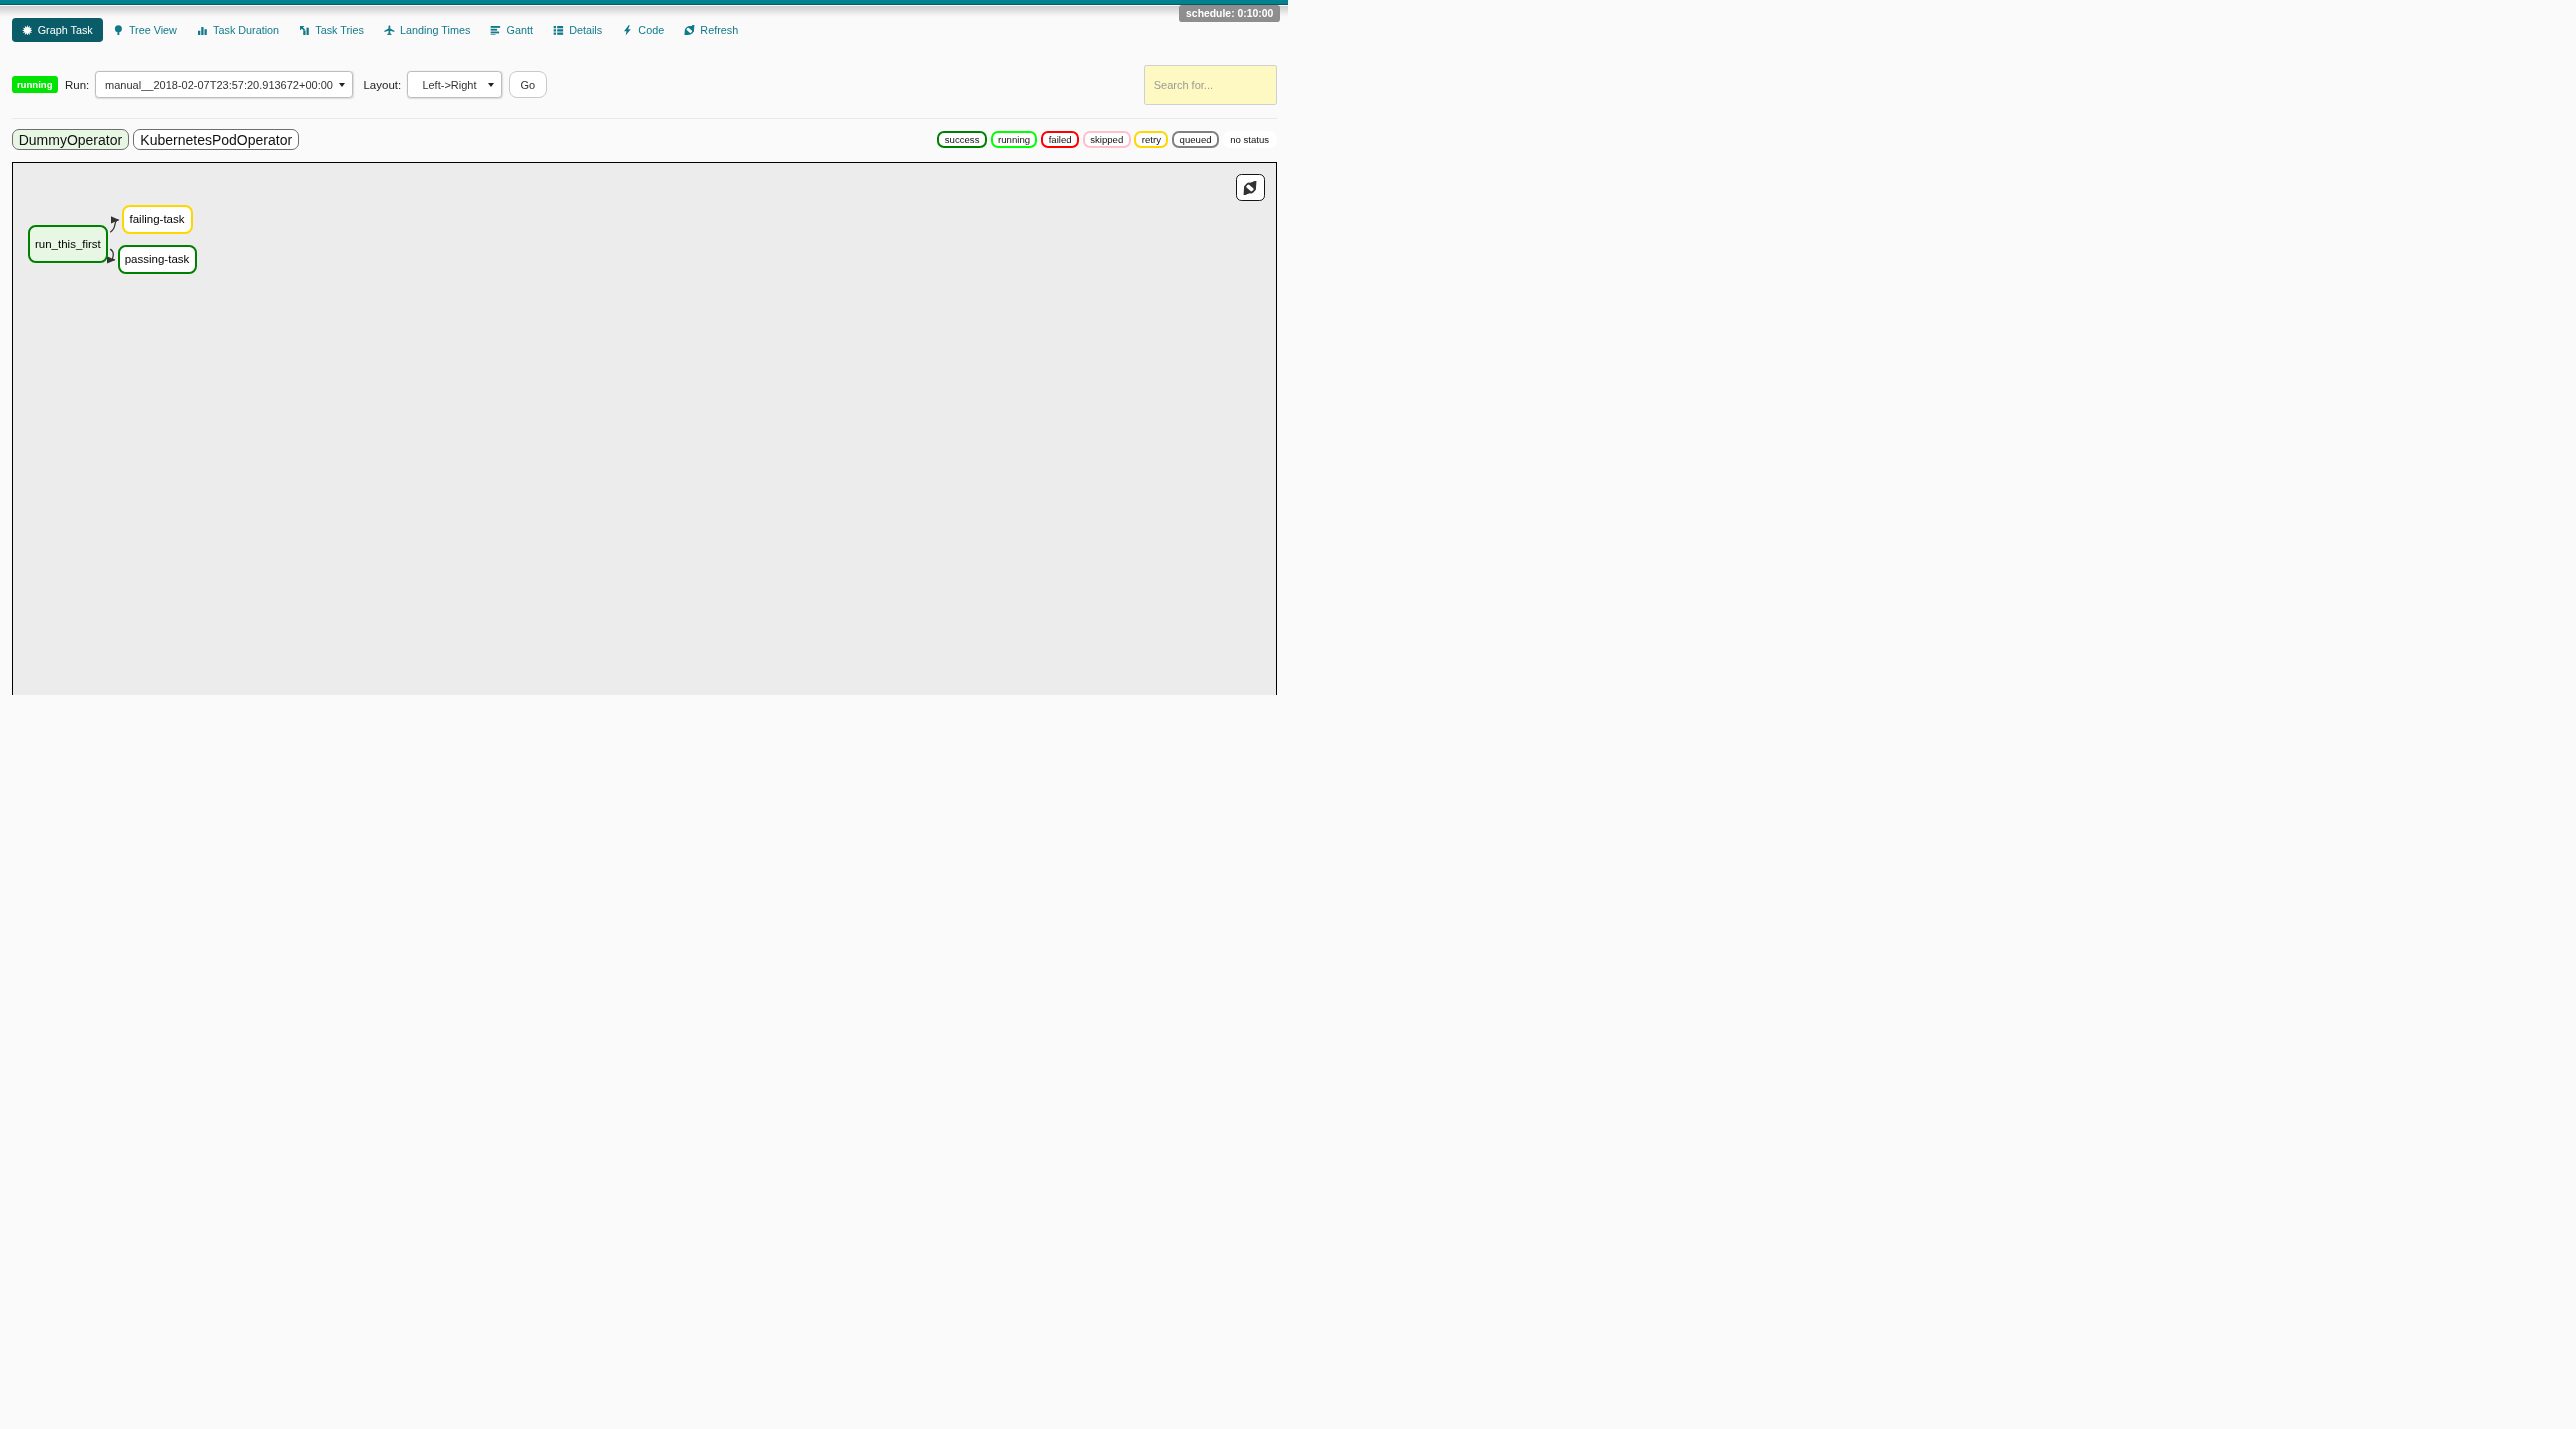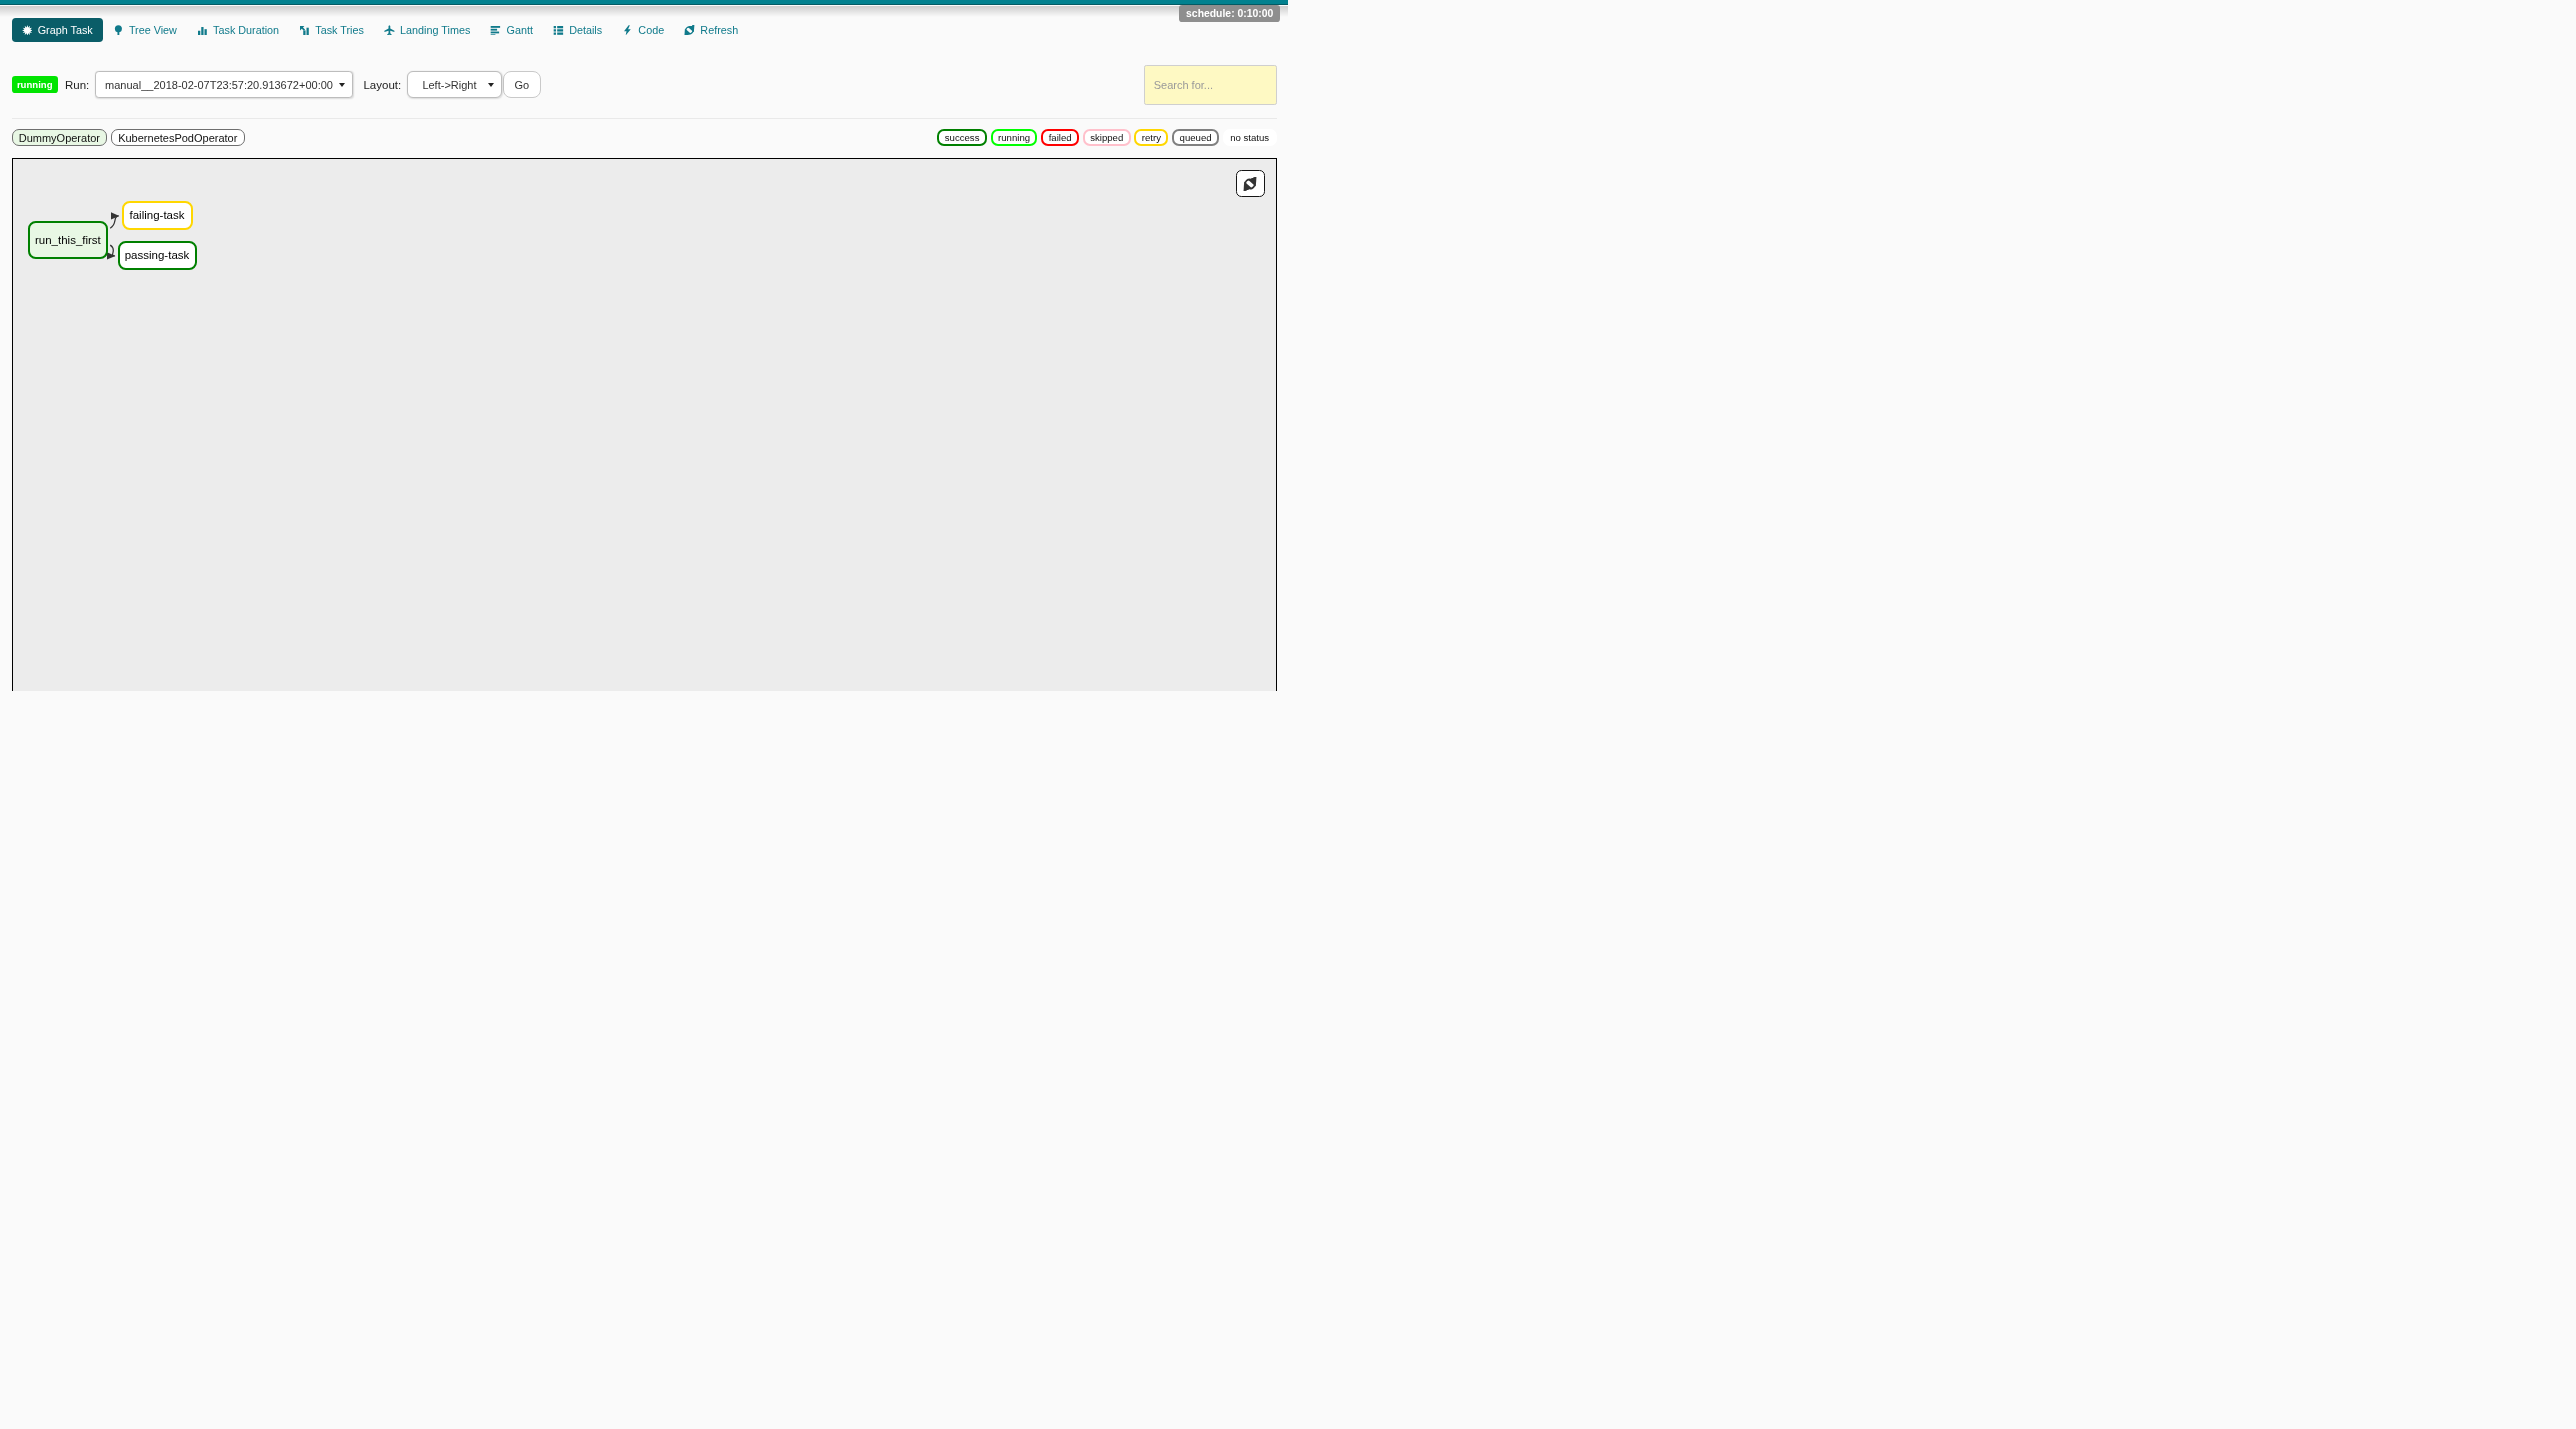--- a/index.html
+++ b/index.html
@@ -45,36 +45,36 @@
     padding:3.1px 5.4px; border-radius:3.1px; margin-right:7px; }
   .ctl-label { font-size:11.5px; color:#222; margin-right:5.4px; }
   .sel { height:27px; background:#fff; border:0.8px solid #bdbdbd; border-radius:3.8px;
     display:flex; align-items:center; justify-content:center; position:relative;
     font-size:11px; color:#333; cursor:pointer;
     box-shadow:0.8px 0.8px 1.5px rgba(0,0,0,0.12); padding:0 18.5px 0 9.2px; }
   .sel .caret { position:absolute; right:6.2px; top:50%; margin-top:-1.5px; width:0; height:0;
     border-left:3.5px solid transparent; border-right:3.5px solid transparent;
     border-top:4.6px solid #222; }
   .sel-run { width:258px; margin-right:10.8px; }
-  .sel-layout { width:95px; margin-right:1px;border-radius:6px; }
+  .sel-layout { width:95px; margin-right:7px; }
   .go-btn { height:27px; padding:0 10.8px; background:#fff; border:0.8px solid #c9c9c9;
     border-radius:8px; font-size:11px; color:#333; cursor:pointer;
     font-family:"Liberation Sans", sans-serif; }
   .search-input { margin-left:auto; width:133px; height:40px; border:0.8px solid #cfcfcf;
     border-radius:2.3px; padding:0 9.2px; font-size:11px; color:#333; background:#fef9c3;
     font-family:"Liberation Sans", sans-serif; }
   .search-input::placeholder { color:#9a9a9a; }
 
   hr.divider { border:none; border-top:0.8px solid #e9e9e9; margin:13px 0 0 0; }
 
   
   .legend-row { display:flex; align-items:center; margin-top:10px; }
   .op-pills { display:flex; gap:3.8px; }
   .op-pill { border:1.2px solid #6e6e6e; border-radius:7px; padding:1.9px 6.2px;
-    font-size:11px; color:#111; background:#fff; }
+    font-size:14px; color:#111; background:#fff; }
   .state-pills { margin-left:auto; display:flex; gap:3.8px; align-items:center; }
   .state-pill { border:2.3px solid; border-radius:7px; padding:0.8px 5.4px;
     font-size:9.6px; color:#111; background:#fff; }
 
   
   .graph-area { position:relative; margin-top:11.5px; height:533px;
     background:#ececec; border:1.5px solid #000; border-bottom:none; overflow:hidden; }
   .graph-refresh { position:absolute; top:11.5px; right:10.8px; width:28.5px; height:27px;
     background:#fff; border:1.5px solid #151515; border-radius:5.4px; cursor:pointer;
     display:flex; align-items:center; justify-content:center; color:#333; z-index:3; }

